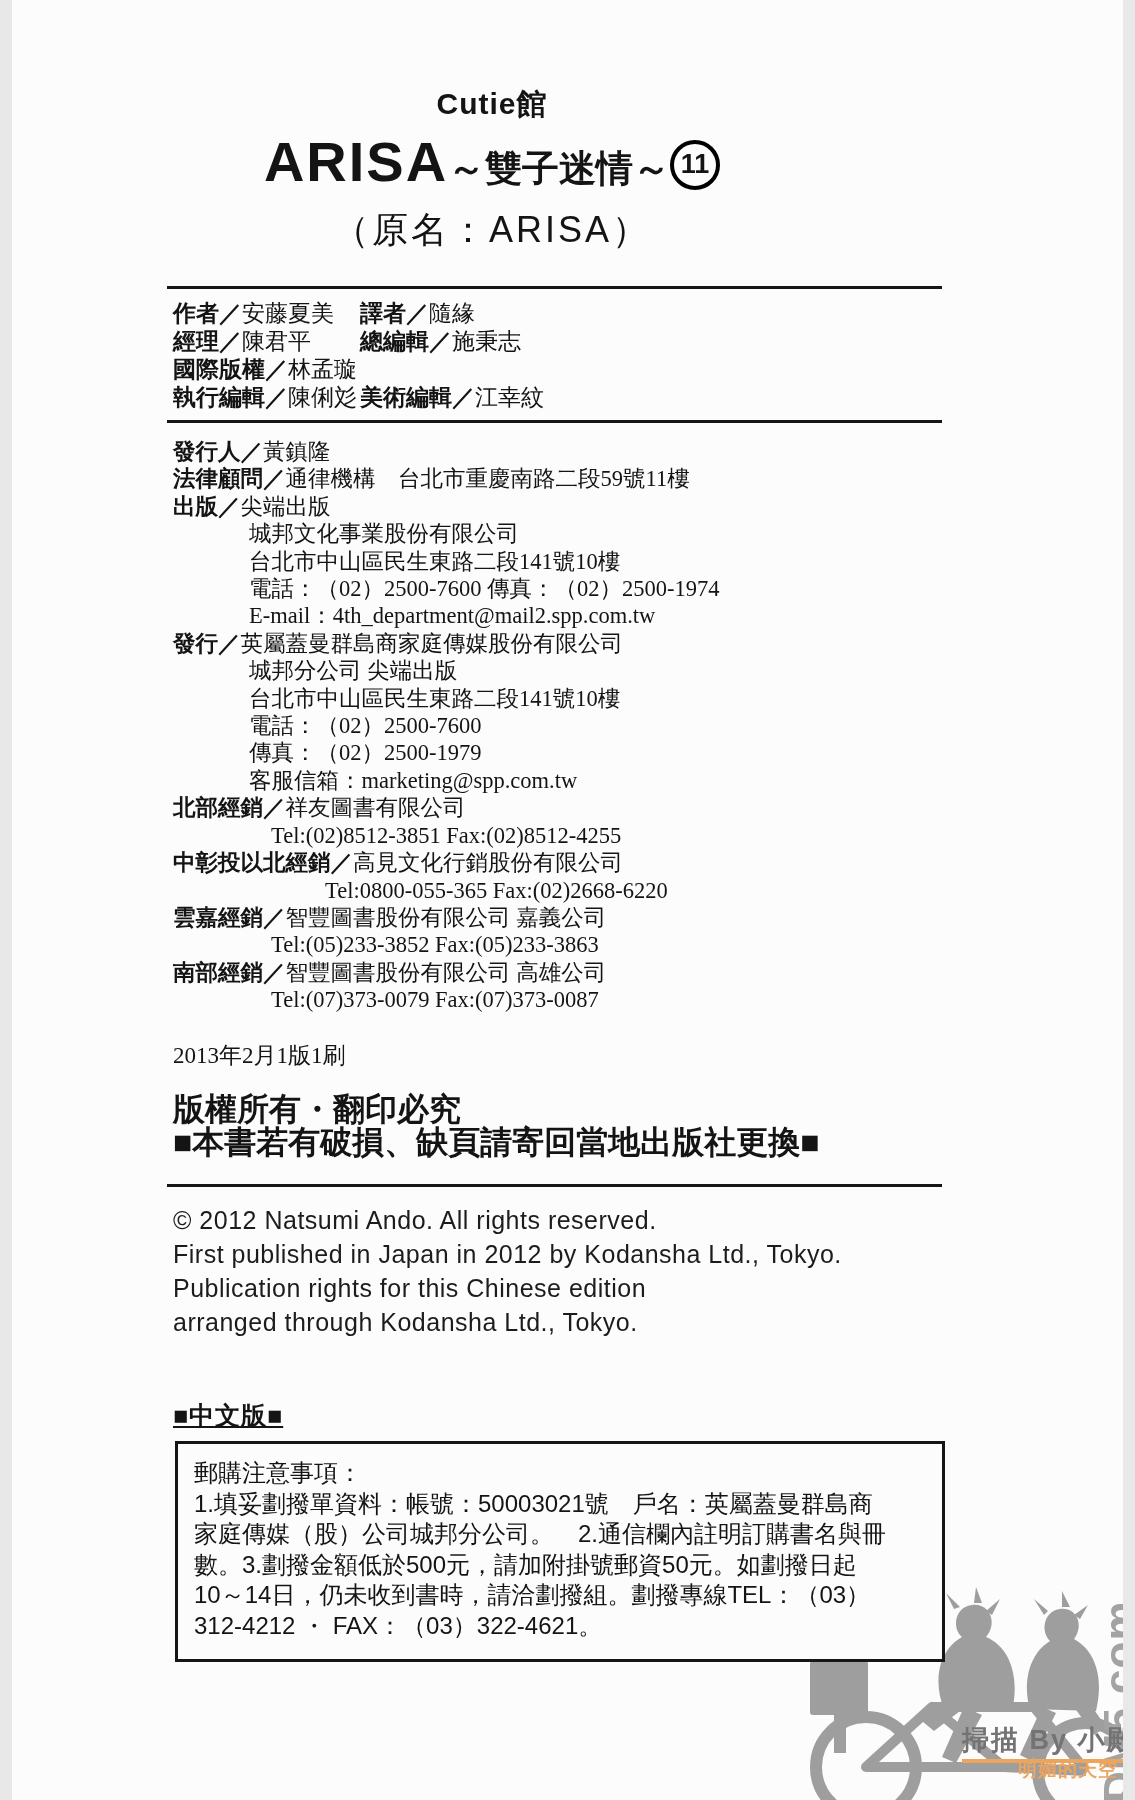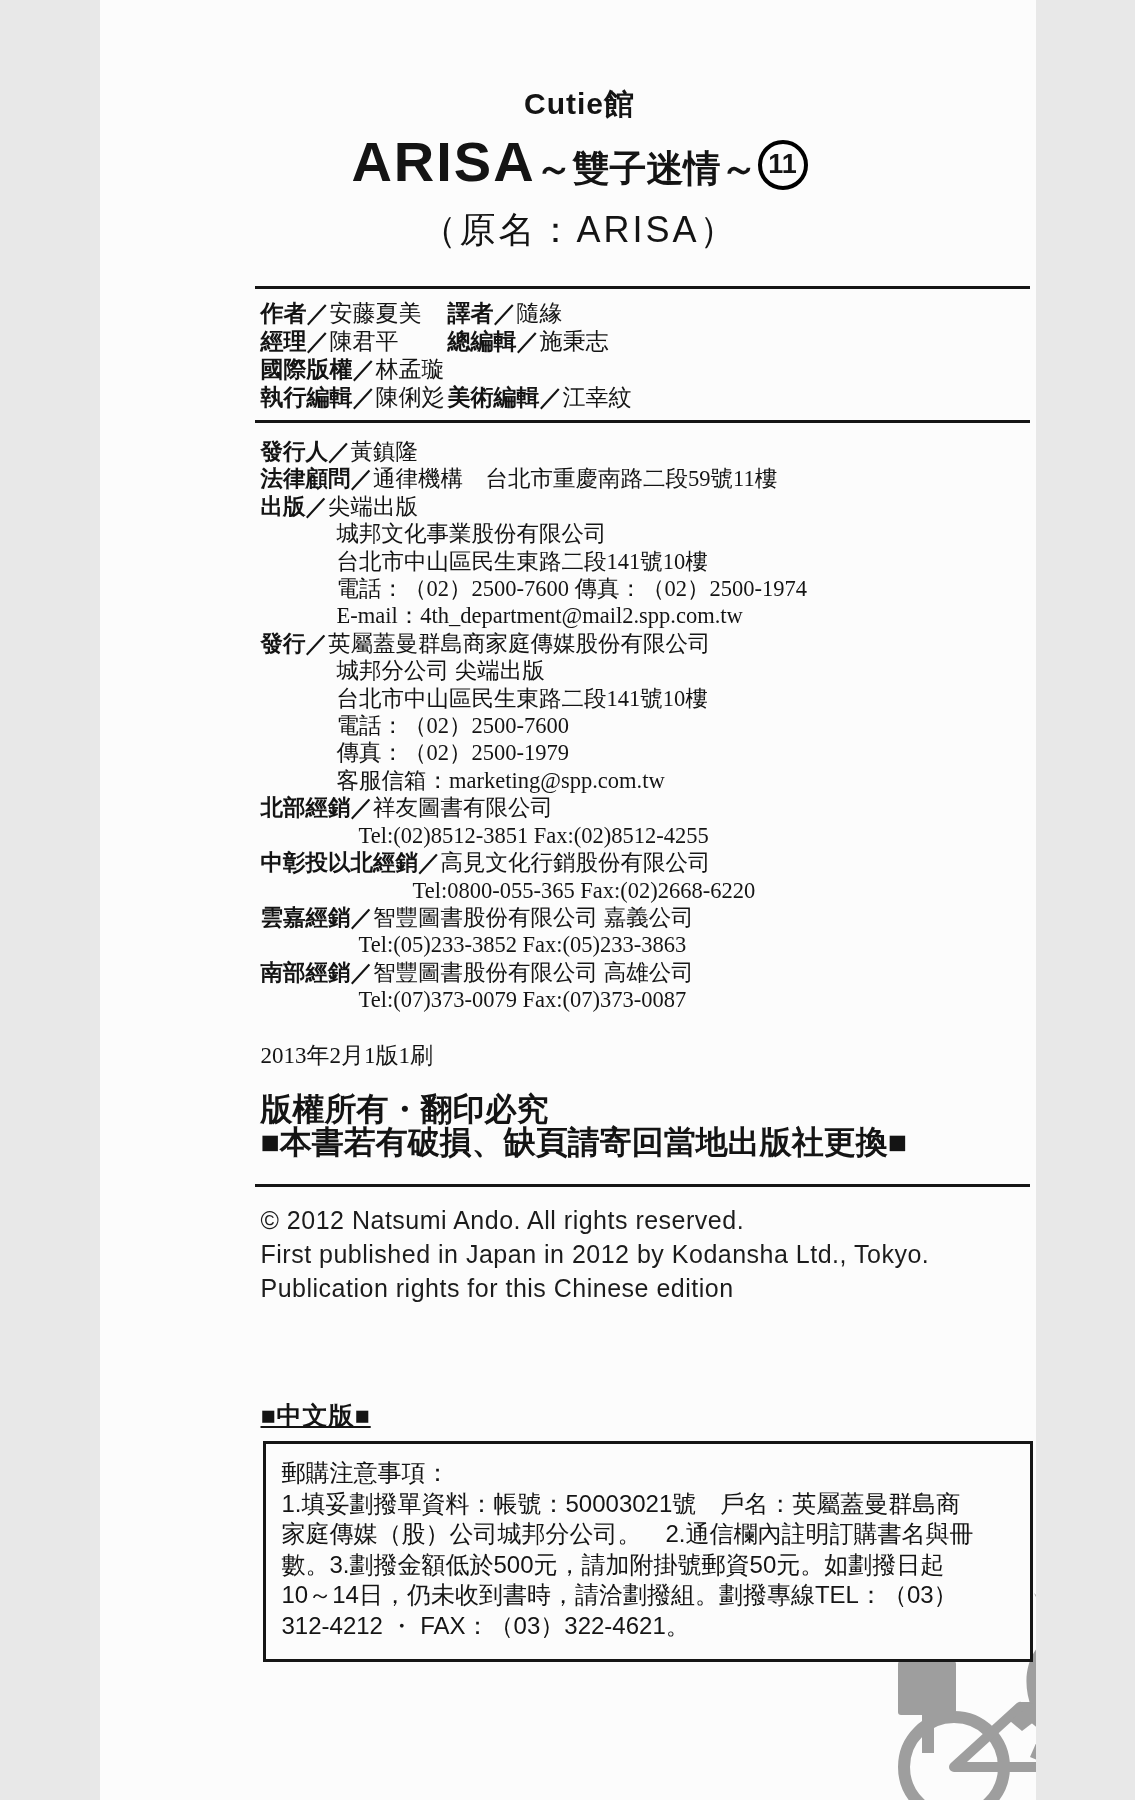--- a/index.html
+++ b/index.html
@@ -1,18 +1,18 @@
 <!DOCTYPE html>
 <html><head>
 <meta charset="utf-8">
 <style>
   html,body{margin:0;padding:0;background:#e8e8e8;}
   .page{
     position:relative;
-    width:936px;height:1800px;
+    width:1111px;height:1800px;
     margin:0 auto;
     background:#fcfcfc;
     overflow:hidden;
     color:#141414;
     font-family:"Liberation Sans",sans-serif;
   }
   
   .title-wrap{position:absolute;left:0;top:84px;width:960px;text-align:center;}
   .series{font-size:30px;font-weight:bold;letter-spacing:1px;}
   .main-title{margin-top:4px;white-space:nowrap;}
@@ -144,20 +144,21 @@
     <div>版權所有・翻印必究</div>
     <div>■本書若有破損、缺頁請寄回當地出版社更換■</div>
   </div>
 
   <div class="rule rule3"></div>
 
   <div class="en-block">
       <div class="en-line">© 2012 Natsumi Ando. All rights reserved.</div>
       <div class="en-line">First published in Japan in 2012 by Kodansha Ltd., Tokyo.</div>
       <div class="en-line">Publication rights for this Chinese edition</div>
+      <div class="en-line">arranged through Kodansha Ltd., Tokyo.</div>
     </div>
 
   <div class="cn-label">■中文版■</div>
 
   <div class="order-box">
       <div class="box-line">郵購注意事項：</div>
       <div class="box-line">1.填妥劃撥單資料：帳號：50003021號　戶名：英屬蓋曼群島商</div>
       <div class="box-line">家庭傳媒（股）公司城邦分公司。　2.通信欄內註明訂購書名與冊</div>
       <div class="box-line">數。3.劃撥金額低於500元，請加附掛號郵資50元。如劃撥日起</div>
       <div class="box-line">10～14日，仍未收到書時，請洽劃撥組。劃撥專線TEL：（03）</div>

